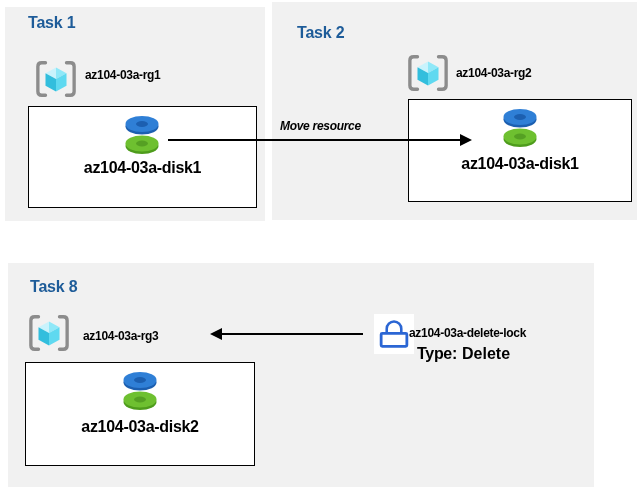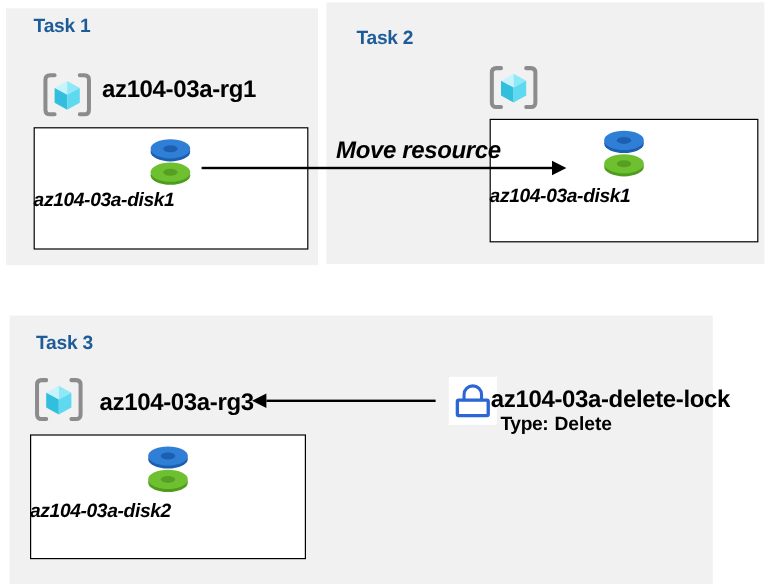--- a/index.html
+++ b/index.html
@@ -8,29 +8,29 @@
     font-family:"Liberation Sans",sans-serif;color:#000;overflow:hidden;
   }
   .panel{position:absolute;background:var(--panel-bg);}
   .task-title{
     position:absolute;font-size:16px;font-weight:bold;color:var(--title-blue);
     letter-spacing:-0.2px;white-space:nowrap;
   }
   .rg-icon{position:absolute;width:42px;height:40px;display:block;}
   .rg-icon svg{display:block;width:100%;height:100%;}
   .bold-label{
-    position:absolute;font-size:20px;font-weight:bold;letter-spacing:-0.3px;
+    position:absolute;font-size:12px;font-weight:bold;letter-spacing:-0.3px;
     white-space:nowrap;line-height:20px;
   }
   .disk-box{position:absolute;background:#ffffff;border:1.5px solid #000;box-sizing:border-box;}
   .disk-icon{position:absolute;width:48px;height:46px;display:block;}
   .disk-icon svg{display:block;width:100%;height:100%;}
   .disk-label{
     position:absolute;font-size:16px;font-weight:bold;letter-spacing:-0.3px;
-    text-align:left;line-height:20px;font-style:italic;
+    text-align:center;line-height:20px;
   }
   .arrow-line{position:absolute;height:2px;background:#000;}
   .arrow-head-right{
     position:absolute;width:0;height:0;
     border-top:6px solid transparent;border-bottom:6px solid transparent;
     border-left:12px solid #000;
   }
   .arrow-head-left{
     position:absolute;width:0;height:0;
     border-top:6px solid transparent;border-bottom:6px solid transparent;
@@ -86,41 +86,42 @@
   <span class="rg-icon" style="left:407px;top:53px;">
     <svg viewBox="0 0 44 40" xmlns="http://www.w3.org/2000/svg">
       <path d="M11 3 H7 Q3 3 3 7 V33 Q3 37 7 37 H11" fill="none" style="stroke:var(--bracket-gray)" stroke-width="3.5" stroke-linecap="round"></path>
       <path d="M33 3 H37 Q41 3 41 7 V33 Q41 37 37 37 H33" fill="none" style="stroke:var(--bracket-gray)" stroke-width="3.5" stroke-linecap="round"></path>
       <polygon points="22,8 11,14 22,20" style="fill:var(--cube-top-light)"></polygon>
       <polygon points="22,8 33,14 22,20" style="fill:var(--cube-top-mid)"></polygon>
       <polygon points="11,14 22,20 22,33 11,27" style="fill:var(--cube-face-left)"></polygon>
       <polygon points="33,14 22,20 22,33 33,27" style="fill:var(--cube-face-right)"></polygon>
     </svg>
   </span>
+  <div class="bold-label" style="left:456px;top:63px;">az104-03a-rg2</div>
 
   <div class="disk-box" style="left:408px;top:99px;width:224px;height:103px;"></div>
   <span class="disk-icon" style="left:496px;top:104px;">
     <svg viewBox="0 0 48 46" xmlns="http://www.w3.org/2000/svg">
       <ellipse cx="24" cy="35" rx="16.5" ry="8" style="fill:var(--disk-green-dark)"></ellipse>
       <ellipse cx="24" cy="32.5" rx="16.5" ry="8" style="fill:var(--disk-green)"></ellipse>
       <ellipse cx="24" cy="32.5" rx="6" ry="2.9" style="fill:var(--disk-green-hole)"></ellipse>
       <ellipse cx="24" cy="15.5" rx="16.5" ry="8" style="fill:var(--disk-blue-dark)"></ellipse>
       <ellipse cx="24" cy="13" rx="16.5" ry="8" style="fill:var(--disk-blue)"></ellipse>
       <ellipse cx="24" cy="13" rx="6" ry="2.9" style="fill:var(--disk-blue-dark)"></ellipse>
     </svg>
   </span>
   <div class="disk-label" style="left:408px;top:154px;width:224px;">az104-03a-disk1</div>
 
   <div class="bold-label" style="left:280px;top:116px;font-style:italic;">Move resource</div>
   <div class="arrow-line" style="left:168px;top:139px;width:294px;"></div>
   <div class="arrow-head-right" style="left:460px;top:134px;"></div>
 
   <div class="panel" style="left:8px;top:263px;width:586px;height:224px;"></div>
 
-  <div class="task-title" style="left:30px;top:278px;">Task 3</div>
+  <div class="task-title" style="left:30px;top:278px;">Task 8</div>
 
   <span class="rg-icon" style="left:28px;top:313px;">
     <svg viewBox="0 0 44 40" xmlns="http://www.w3.org/2000/svg">
       <path d="M11 3 H7 Q3 3 3 7 V33 Q3 37 7 37 H11" fill="none" style="stroke:var(--bracket-gray)" stroke-width="3.5" stroke-linecap="round"></path>
       <path d="M33 3 H37 Q41 3 41 7 V33 Q41 37 37 37 H33" fill="none" style="stroke:var(--bracket-gray)" stroke-width="3.5" stroke-linecap="round"></path>
       <polygon points="22,8 11,14 22,20" style="fill:var(--cube-top-light)"></polygon>
       <polygon points="22,8 33,14 22,20" style="fill:var(--cube-top-mid)"></polygon>
       <polygon points="11,14 22,20 22,33 11,27" style="fill:var(--cube-face-left)"></polygon>
       <polygon points="33,14 22,20 22,33 33,27" style="fill:var(--cube-face-right)"></polygon>
     </svg>

